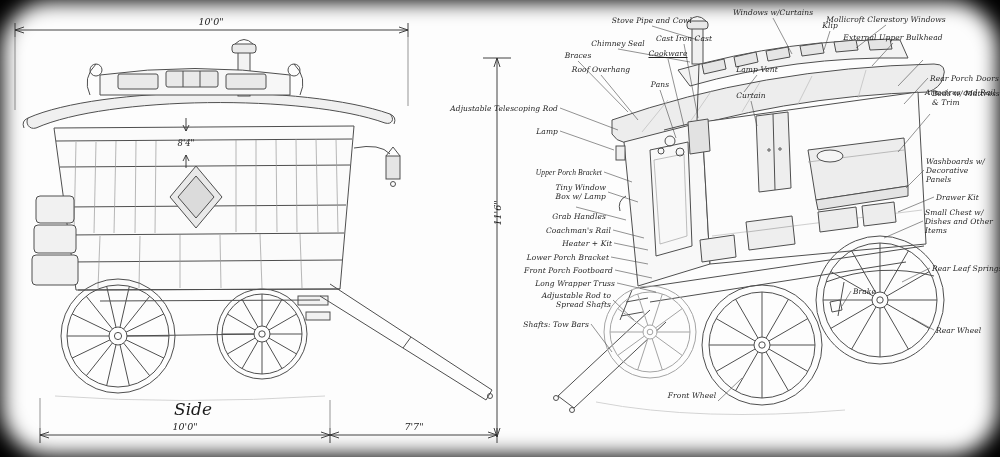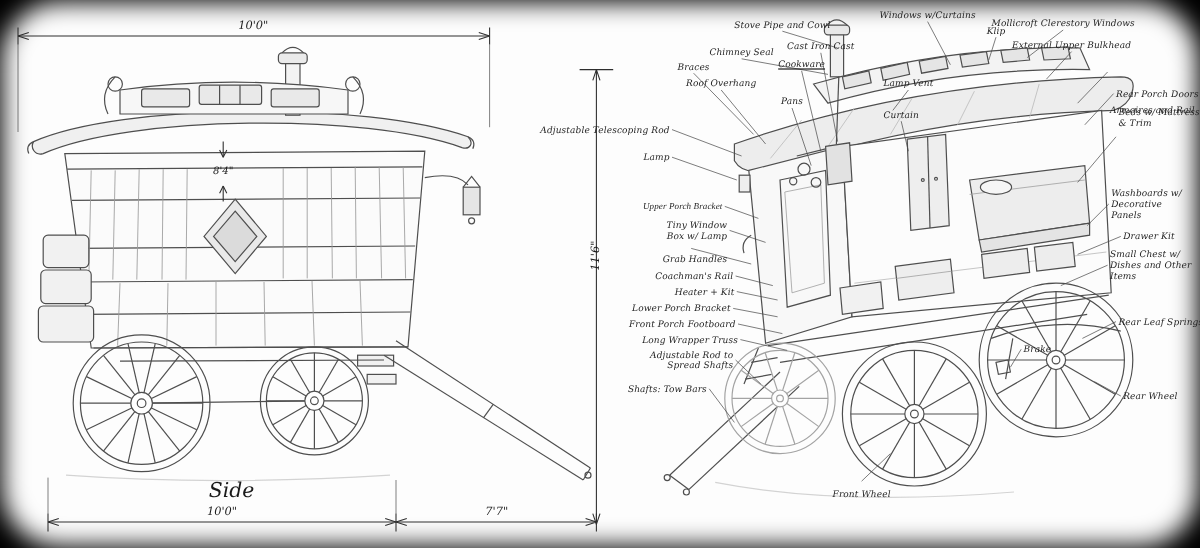--- a/index.html
+++ b/index.html
@@ -375,21 +375,21 @@
       <div class="ann anchor-end" style="left: 602px; top: 172px; font-family: Liberation Serif, serif;">Upper Porch Bracket</div>
       <div class="ann anchor-end wrap" style="max-width: 66px; left: 606px; top: 192px;">Tiny Window Box w/ Lamp</div>
       <div class="ann anchor-end" style="left: 574px; top: 216px; margin-left: 32px;">Grab Handles</div>
       <div class="ann anchor-end" style="left: 611px; top: 230px;">Coachman's Rail</div>
       <div class="ann anchor-end" style="left: 612px; top: 243px;">Heater + Kit</div>
       <div class="ann anchor-end" style="left: 609px; top: 257px;">Lower Porch Bracket</div>
       <div class="ann anchor-end" style="left: 613px; top: 270px;">Front Porch Footboard</div>
       <div class="ann anchor-end" style="left: 615px; top: 283px;">Long Wrapper Truss</div>
       <div class="ann anchor-end wrap" style="max-width: 88px; left: 611px; top: 300px;">Adjustable Rod to Spread Shafts</div>
       <div class="ann anchor-end" style="left: 589px; top: 324px;">Shafts: Tow Bars</div>
-      <div class="ann anchor-center" style="left: 718px; top: 400px; margin-top: 16px;">Front Wheel</div>
+      <div class="ann anchor-center" style="left: 692px; top: 400px;">Front Wheel</div>
       <div class="ann anchor-start" style="left: 853px; top: 291px;">Brake</div>
       <div class="ann anchor-start" style="left: 925px; top: 60px; margin-top: 32px;">Armoires and Rail</div>
       <div class="ann anchor-start" style="left: 930px; top: 78px;">Rear Porch Doors</div>
       <div class="ann anchor-start wrap" style="max-width: 70px; left: 932px; top: 98px;">Beds w/ Mattress &amp; Trim</div>
       <div class="ann anchor-start wrap" style="max-width: 68px; left: 926px; top: 170px;">Washboards w/ Decorative Panels</div>
       <div class="ann anchor-start" style="left: 936px; top: 197px;">Drawer Kit</div>
       <div class="ann anchor-start wrap" style="max-width: 76px; left: 925px; top: 221px;">Small Chest w/ Dishes and Other Items</div>
       <div class="ann anchor-start" style="left: 932px; top: 268px;">Rear Leaf Springs</div>
       <div class="ann anchor-start" style="left: 936px; top: 330px;">Rear Wheel</div>
     </div>

